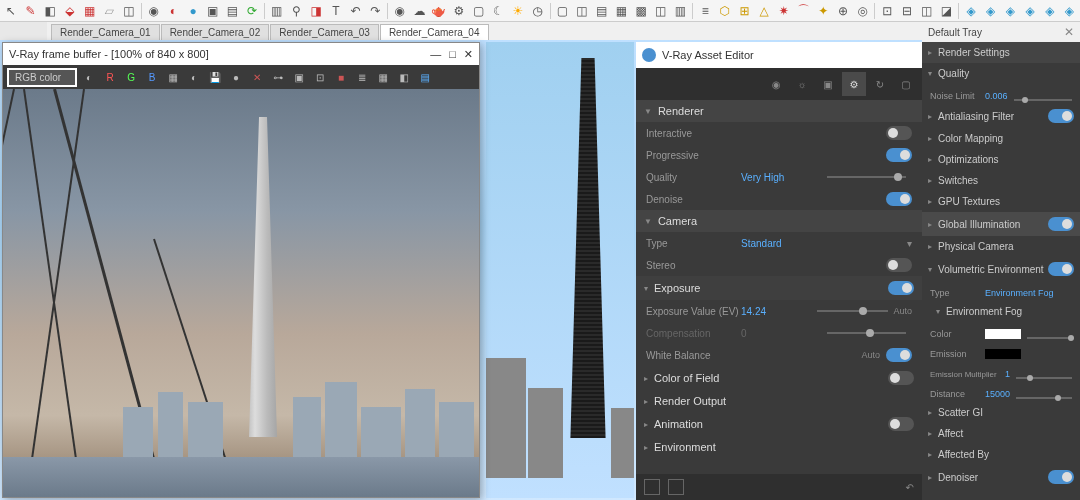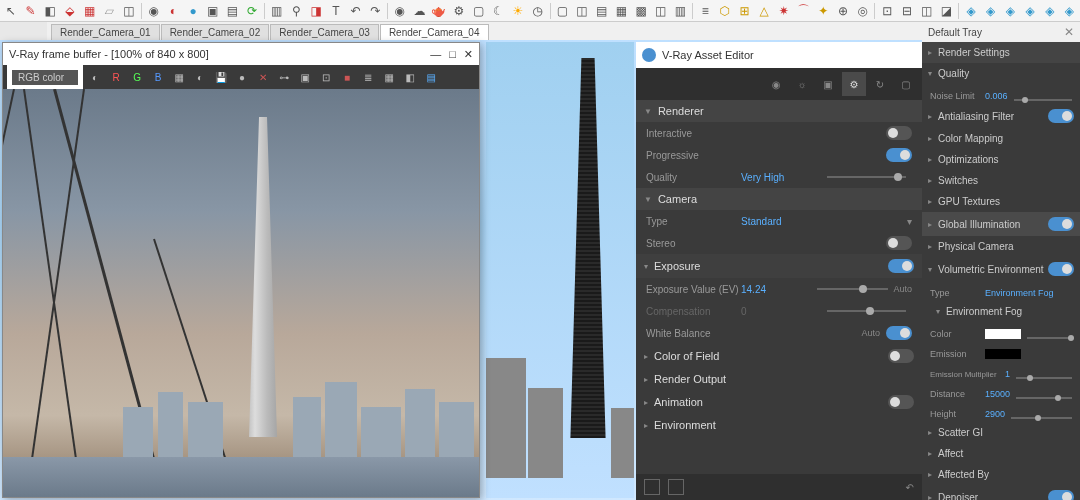--- a/index.html
+++ b/index.html
@@ -12,21 +12,21 @@
 .tabs-row { height: 18px; background: #f0f0f0; display: flex; align-items: flex-end; gap: 1px; padding-left: 4px; font-size: 10px; margin-left: 47px; }
 .tab { padding: 2px 8px; background: #e0e0e0; border: 1px solid #bbb; border-bottom: none; color: #444; }
 .tab.active { background: #fff; }
 
 .viewport-bg { position: absolute; top: 40px; left: 0; right: 0; bottom: 0; background: linear-gradient(#bfe0ff 0%, #a8d4f5 40%, #d0e8ff 100%); }
 
 .vfb-window { position: absolute; top: 42px; left: 2px; width: 478px; height: 456px; background: #fff; border: 1px solid #888; box-shadow: 2px 2px 8px rgba(0,0,0,0.3); display: flex; flex-direction: column; }
 .vfb-title { height: 22px; background: #fff; display: flex; align-items: center; justify-content: space-between; padding: 0 6px; font-size: 11px; color: #333; }
 .vfb-title-right { display: flex; gap: 8px; }
 .vfb-toolbar { height: 24px; background: #3a3a3a; display: flex; align-items: center; gap: 3px; padding: 0 4px; font-size: 10px; }
-.vfb-dropdown { background: #555; color: #ccc; border: 5px solid #ffffff; padding: 2px 14px 2px 6px; font-size: 10px; }
+.vfb-dropdown { background: #555; color: #ccc; border: 2px solid #ffffff; padding: 2px 14px 2px 6px; font-size: 10px; }
 .vfb-tbtn { width: 18px; height: 18px; display: flex; align-items: center; justify-content: center; color: #bbb; }
 .rgb-r { color: #f55; } .rgb-g { color: #5f5; } .rgb-b { color: #59f; }
 .vfb-render { flex: 1; background: linear-gradient(180deg, #6b7a8a 0%, #8896a5 30%, #b8a89a 60%, #c5b8a8 80%, #8a7560 100%); position: relative; overflow: hidden; }
 .tower { position: absolute; left: 240px; bottom: 60px; width: 40px; height: 320px; background: linear-gradient(90deg, #aaa 0%, #ddd 30%, #bbb 60%, #999 100%); clip-path: polygon(40% 0, 60% 0, 85% 100%, 15% 100%); }
 .buildings { position: absolute; bottom: 40px; left: 0; right: 0; height: 80px; }
 .bldg { position: absolute; bottom: 0; background: #9aa8b5; }
 .cable { position: absolute; background: #333; width: 2px; transform-origin: top; }
 .water { position: absolute; bottom: 0; left: 0; right: 0; height: 40px; background: linear-gradient(180deg, #8a98a8, #6b7a8a); }
 .watermark { position: absolute; bottom: 30px; left: 110px; font-family: Georgia, serif; font-size: 28px; color: #cc2020; font-weight: bold; font-style: italic; }
 
@@ -235,20 +235,26 @@
           <div class="ae-toggle-knob"></div>
         </div>
     </div>
     <div class="ae-row">
       <span class="ae-label">Quality</span>
       <span class="ae-value">Very High</span>
       <div class="ae-slider">
           <div class="ae-slider-thumb" style="left:85%"></div>
         </div>
     </div>
+    <div class="ae-row">
+      <span class="ae-label">Denoise</span>
+      <div class="ae-toggle on">
+          <div class="ae-toggle-knob"></div>
+        </div>
+    </div>
     <div class="ae-section-hdr">
         <span class="ae-arrow">▼</span>
         <span>Camera</span>
       </div>
     <div class="ae-row">
       <span class="ae-label">Type</span>
       <span class="ae-value">Standard</span>
       <span style="margin-left:auto;color:#888">▾</span>
     </div>
     <div class="ae-row">
@@ -407,27 +413,20 @@
           <div class="dt-slider-thumb" style="left:20%"></div>
         </div>
     </div>
     <div class="dt-row">
       <span class="dt-label">Distance</span>
       <span class="dt-value">15000</span>
       <div class="dt-slider">
           <div class="dt-slider-thumb" style="left:70%"></div>
         </div>
     </div>
-    <div class="dt-row">
-      <span class="dt-label">Height</span>
-      <span class="dt-value">2900</span>
-      <div class="dt-slider">
-          <div class="dt-slider-thumb" style="left:40%"></div>
-        </div>
-    </div>
     <div class="dt-section">
         <span class="ae-arrow">▸</span>
         <span>Scatter GI</span>
       </div>
     <div class="dt-section">
         <span class="ae-arrow">▸</span>
         <span>Affect</span>
       </div>
     <div class="dt-section">
         <span class="ae-arrow">▸</span>

